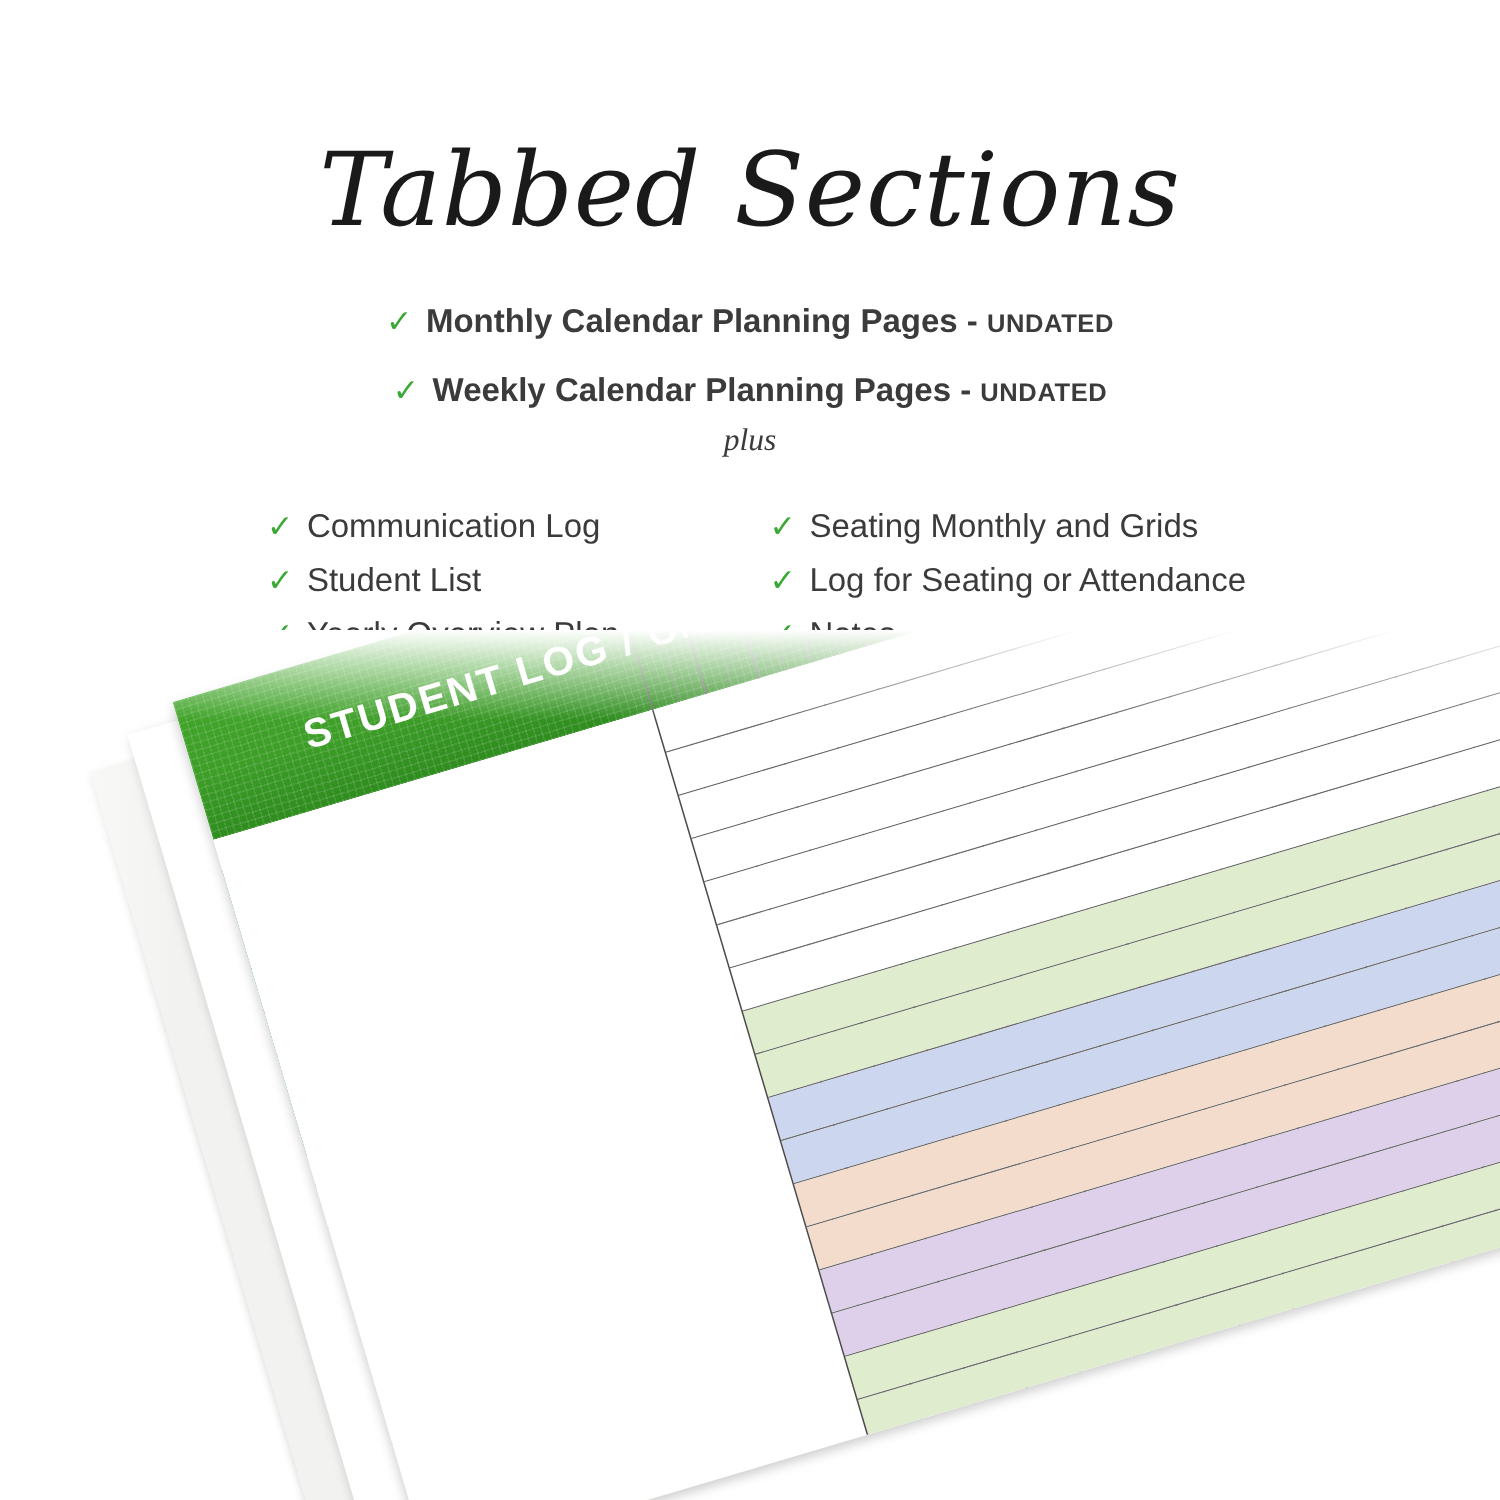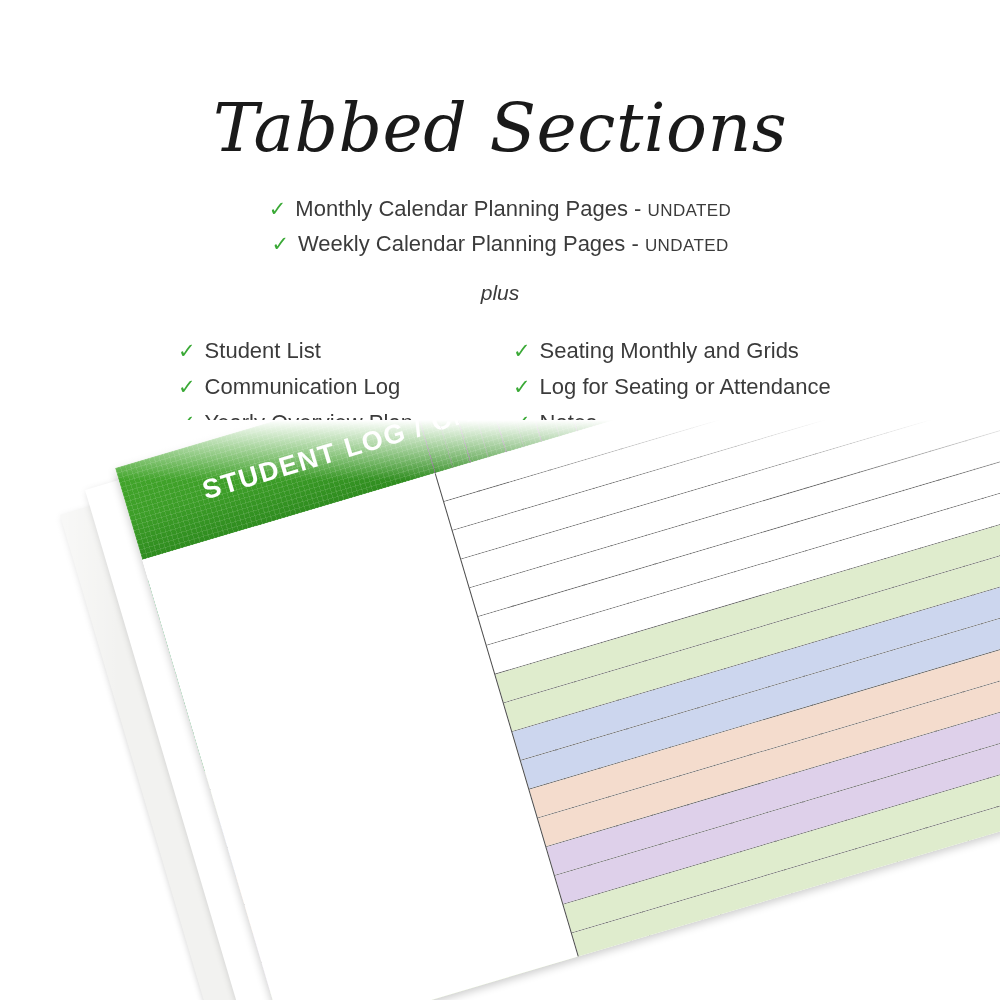--- a/index.html
+++ b/index.html
@@ -42,23 +42,24 @@
 
   .calendar-list {
     position: absolute;
     top: 192px;
     left: 0;
     width: 1000px;
     text-align: center;
   }
   .cal-row {
     font-size: 22px;
-    line-height: 33px;
+    line-height: 44px;
     color: #3b3b3b;
     white-space: nowrap;
+    font-weight: bold;
   }
   .check {
     color: #3aa936;
     font-size: 21px;
     margin-right: 9px;
     font-family: "DejaVu Sans", sans-serif;
   }
   .undated {
     font-size: 17px;
     letter-spacing: 0.4px;
@@ -67,20 +68,21 @@
 
   .plus-word {
     position: absolute;
     top: 281px;
     left: 0;
     width: 1000px;
     text-align: center;
     font-style: italic;
     font-size: 21px;
     color: #3b3b3b;
+    font-family: Liberation Serif, serif;
   }
 
   .feature-cols {
     position: absolute;
     top: 333px;
     left: 178px;
     width: 720px;
     display: flex;
     gap: 0px;
   }
@@ -298,24 +300,24 @@
     <div class="cal-row">
       <span class="check">✓</span><span>Weekly Calendar Planning Pages - </span><span class="undated">UNDATED</span>
     </div>
   </div>
 
   <div class="plus-word">plus</div>
 
   <div class="feature-cols">
     <div class="feature-col left">
       <div class="feature-item">
+        <span class="check">✓</span><span>Communication Log</span>
+      </div>
+      <div class="feature-item">
         <span class="check">✓</span><span>Student List</span>
-      </div>
-      <div class="feature-item">
-        <span class="check">✓</span><span>Communication Log</span>
       </div>
       <div class="feature-item">
         <span class="check">✓</span><span>Yearly Overview Plan</span>
       </div>
       <div class="feature-item">
         <span class="check">✓</span><span>Daily Schedule Charts</span>
       </div>
     </div>
     <div class="feature-col right">
       <div class="feature-item">

